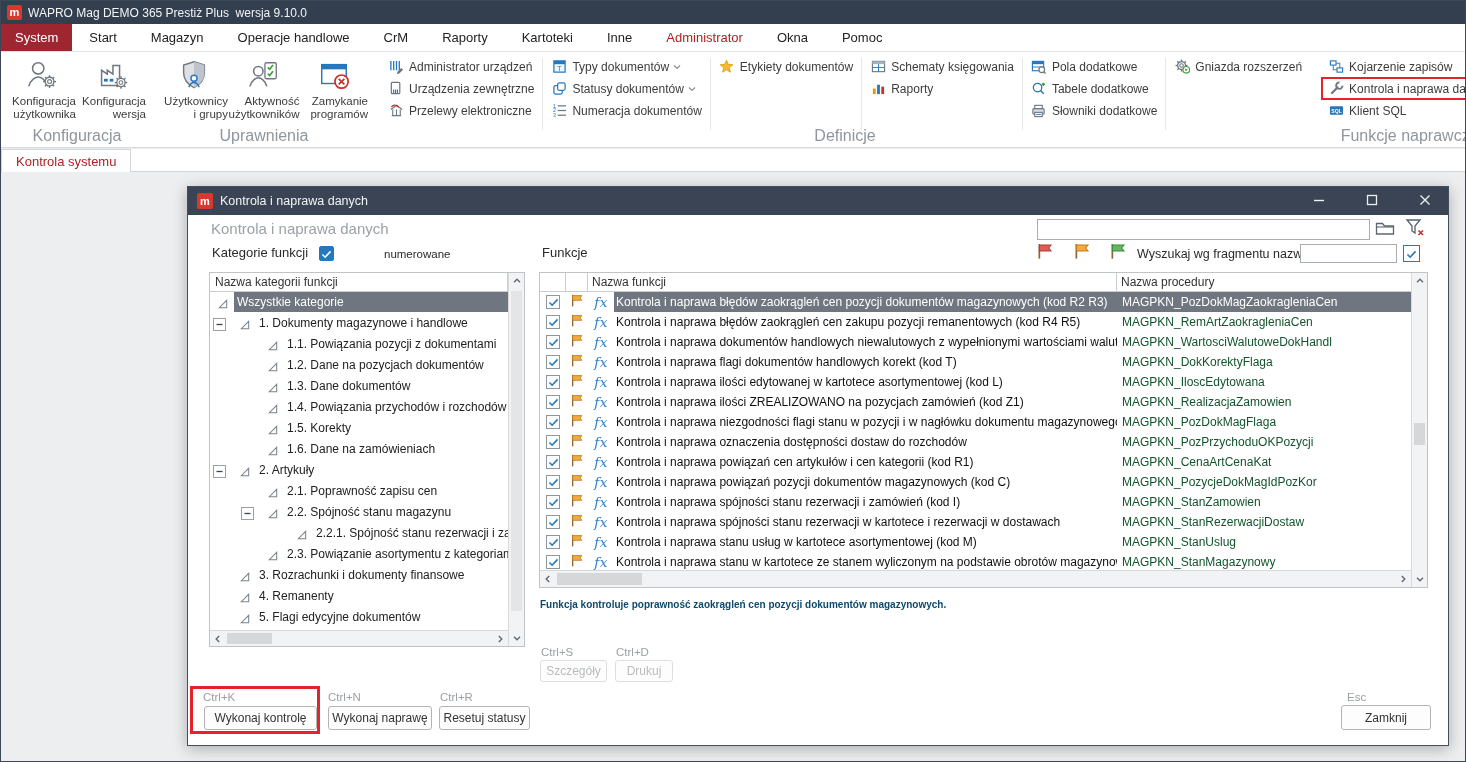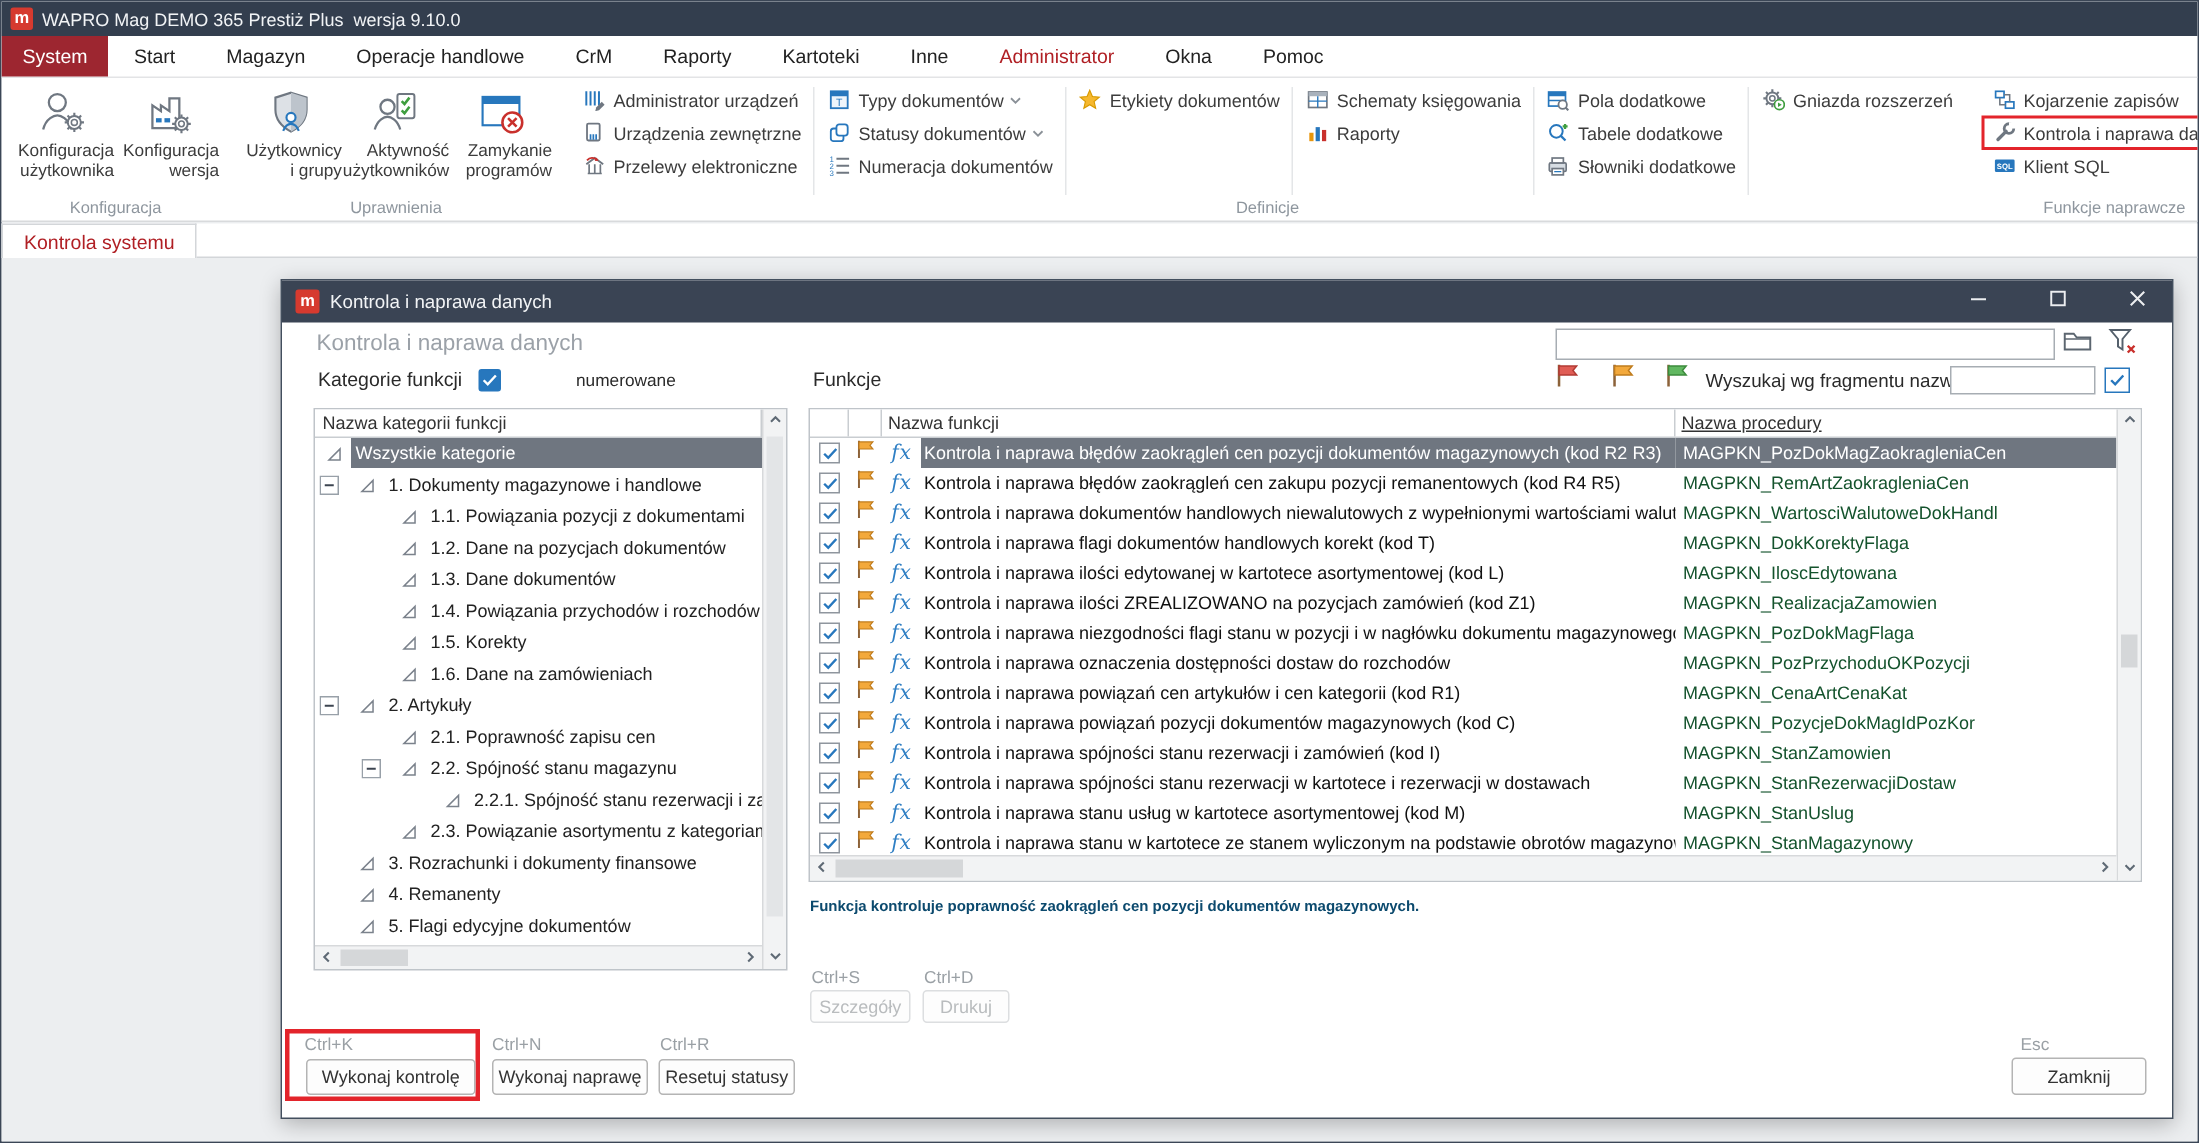--- a/index.html
+++ b/index.html
@@ -15,21 +15,21 @@
   
   .menubar{position:absolute;left:0;top:23px;width:100%;height:28px;background:#fff;display:flex;align-items:stretch;border-bottom:1px solid #e3e4e6;}
   .menu-item{display:flex;align-items:center;padding:0 17px;font-size:13px;color:#222;cursor:default;}
   .menu-item.brand{background:#9d2630;color:#fff;padding:0 14px;}
   .menu-item.active{color:#b01f24;}
 
   
   .ribbon{position:absolute;left:0;top:51px;width:100%;height:96px;background:#fff;border-bottom:1px solid #d8dadc;display:flex;align-items:stretch;padding-left:2px;}
   .rib-group{position:relative;padding:4px 4px 16px 4px;}
   .rib-items{display:flex;align-items:flex-start;height:76px;}
-  .rib-group-label{position:absolute;left:0;right:0;bottom:2px;text-align:center;font-size:11px;color:#8e969e;white-space:nowrap;}
+  .rib-group-label{position:absolute;left:0;right:0;bottom:2px;text-align:center;font-size:16px;color:#8e969e;white-space:nowrap;}
   .rib-sep{width:1px;background:#dcdee0;margin:5px 2px;}
   .rib-large{width:68px;display:flex;flex-direction:column;align-items:center;text-align:right;margin:0 1px;}
   .rib-large-icon{height:38px;display:flex;align-items:center;justify-content:center;}
   .rib-large-label{font-size:11.5px;line-height:13px;color:#3c3c3c;margin-top:1px;}
   .rib-col{display:flex;flex-direction:column;gap:1px;padding:0 4px;}
   .rib-col-sep{width:1px;background:#e4e6e8;margin:2px 1px;align-self:stretch;}
   .rib-small{height:21px;display:flex;align-items:center;gap:5px;font-size:12px;color:#3c3c3c;white-space:nowrap;padding:0 3px;position:relative;}
   .rib-small.highlighted::after{content:"";position:absolute;left:-4px;right:-4px;top:-1px;bottom:-1px;border:2px solid #e3242b;pointer-events:none;}
   .rib-small-icon{width:16px;display:flex;justify-content:center;}
   .rib-caret{display:flex;align-items:center;margin-left:-1px;}
@@ -651,21 +651,21 @@
               </svg></span>
           </div>
       </div>
     </div>
 
     <div class="panel list-panel">
       <div class="list-header">
         <div class="lh-cell" style="width:26px;"></div>
         <div class="lh-cell" style="width:22px;"></div>
         <div class="lh-cell" style="width:529px;">Nazwa funkcji</div>
-        <div class="lh-cell" style="flex:1;border-right:none;text-decoration:underline;">Nazwa procedury</div>
+        <div class="lh-cell" style="flex:1;border-right:none;">Nazwa procedury</div>
       </div>
       <div class="list-rows" id="listRows">
           <div class="list-row">
             <div class="lc lc-check">
               <span class="cb" style="width:14px;height:14px;">
                 <svg viewBox="0 0 12 10" width="11" height="9">
                   <path d="M1.5 5 L4.5 8 L10.5 1.5" fill="none" stroke="#2777bd" stroke-width="1.8"></path>
                 </svg>
               </span>
             </div>

